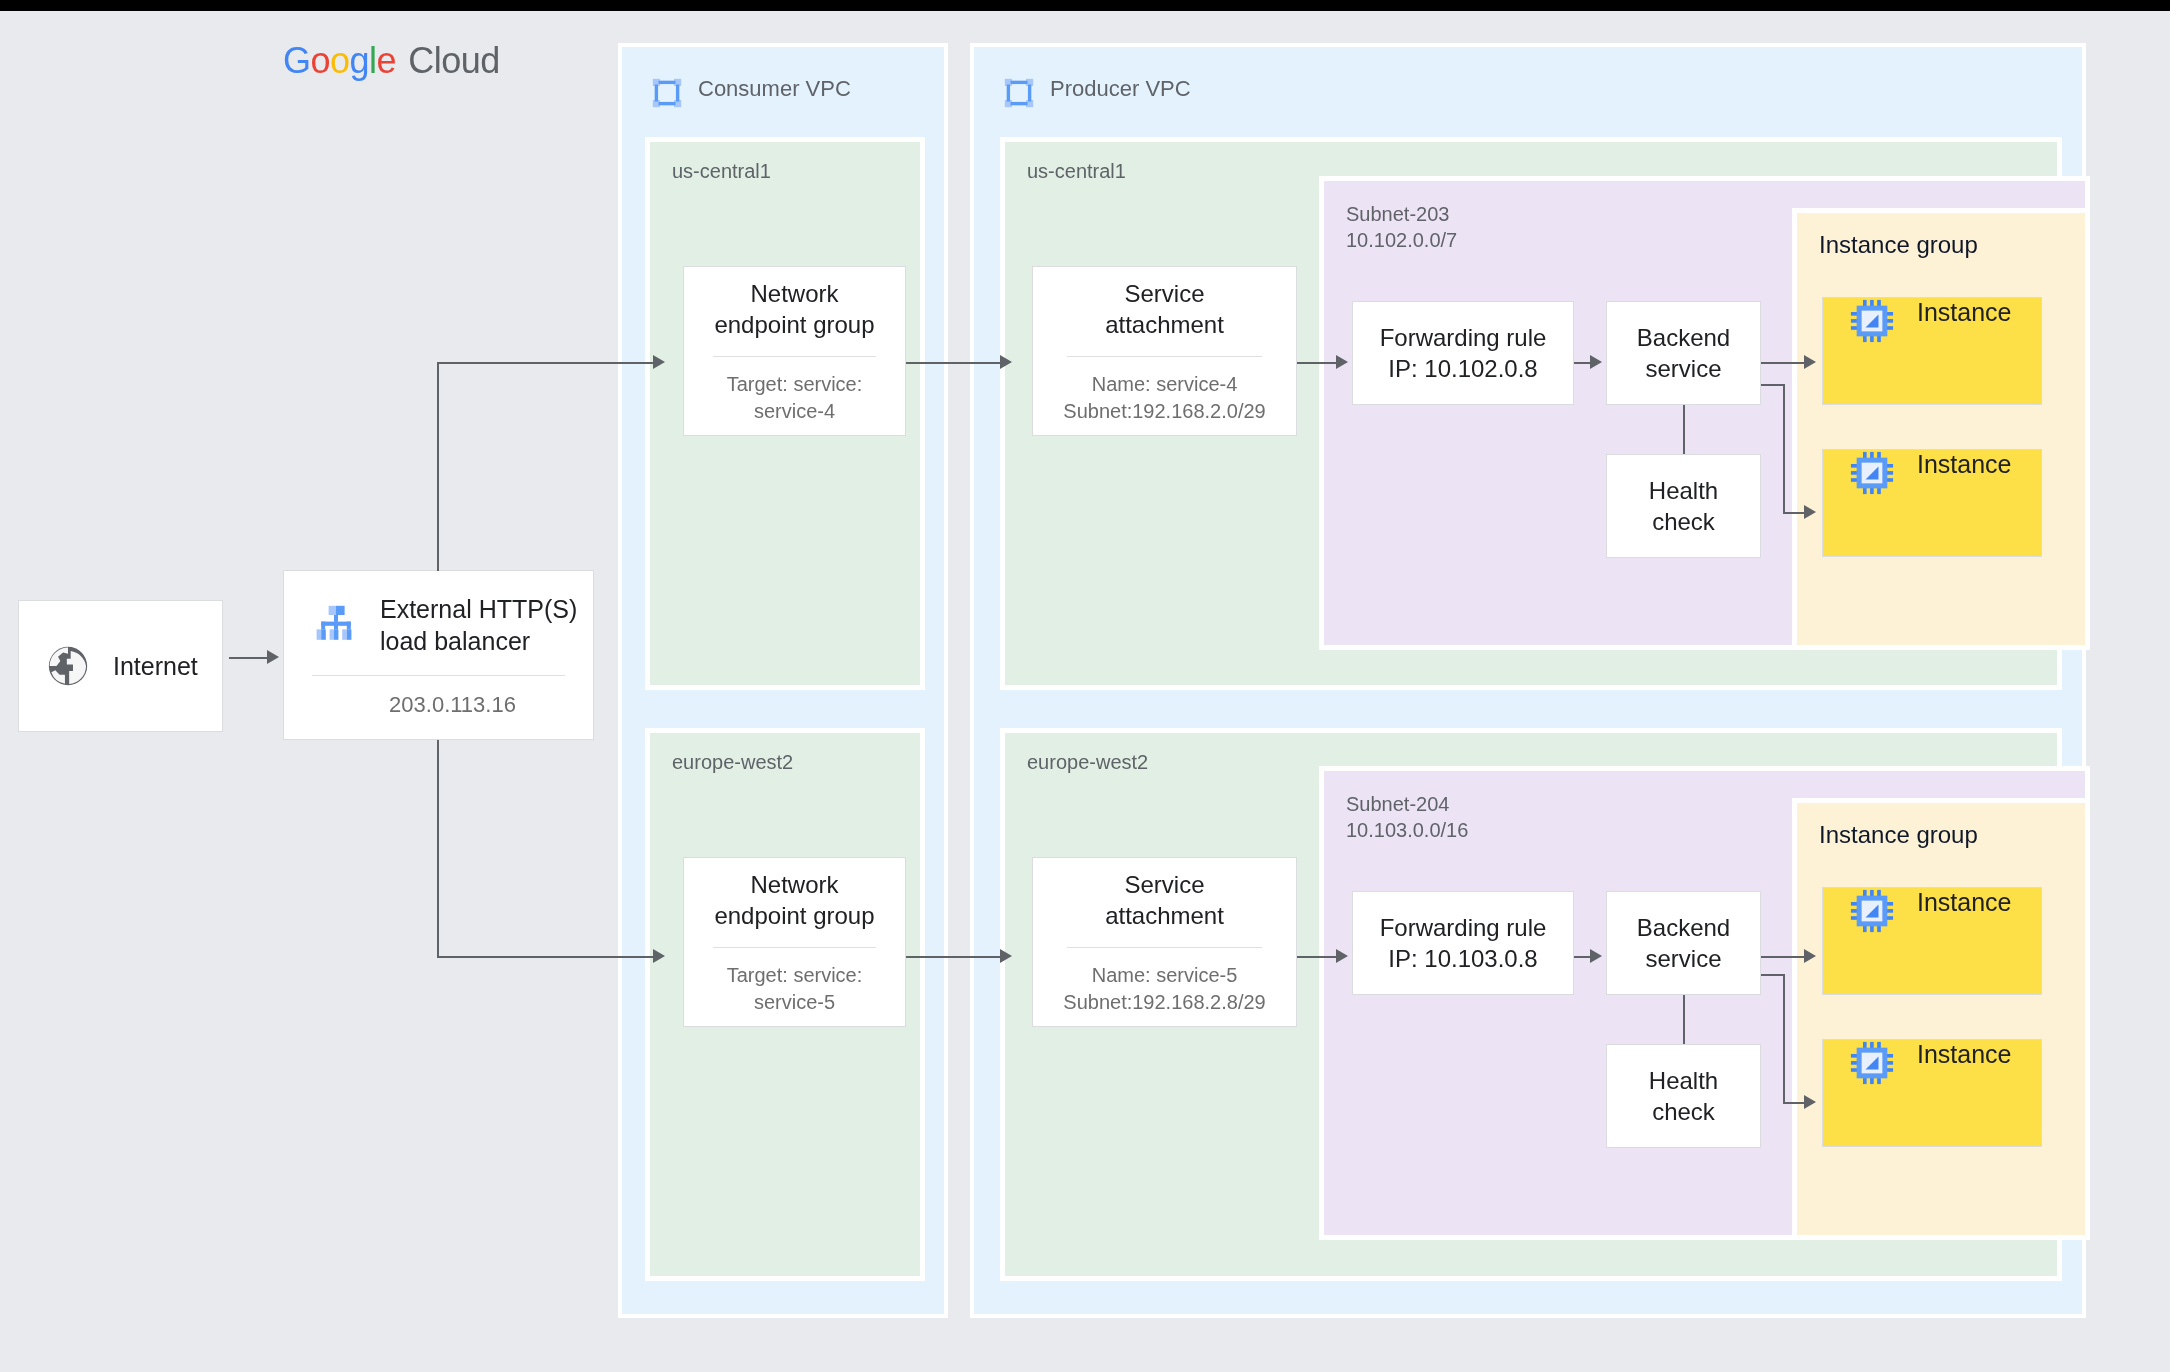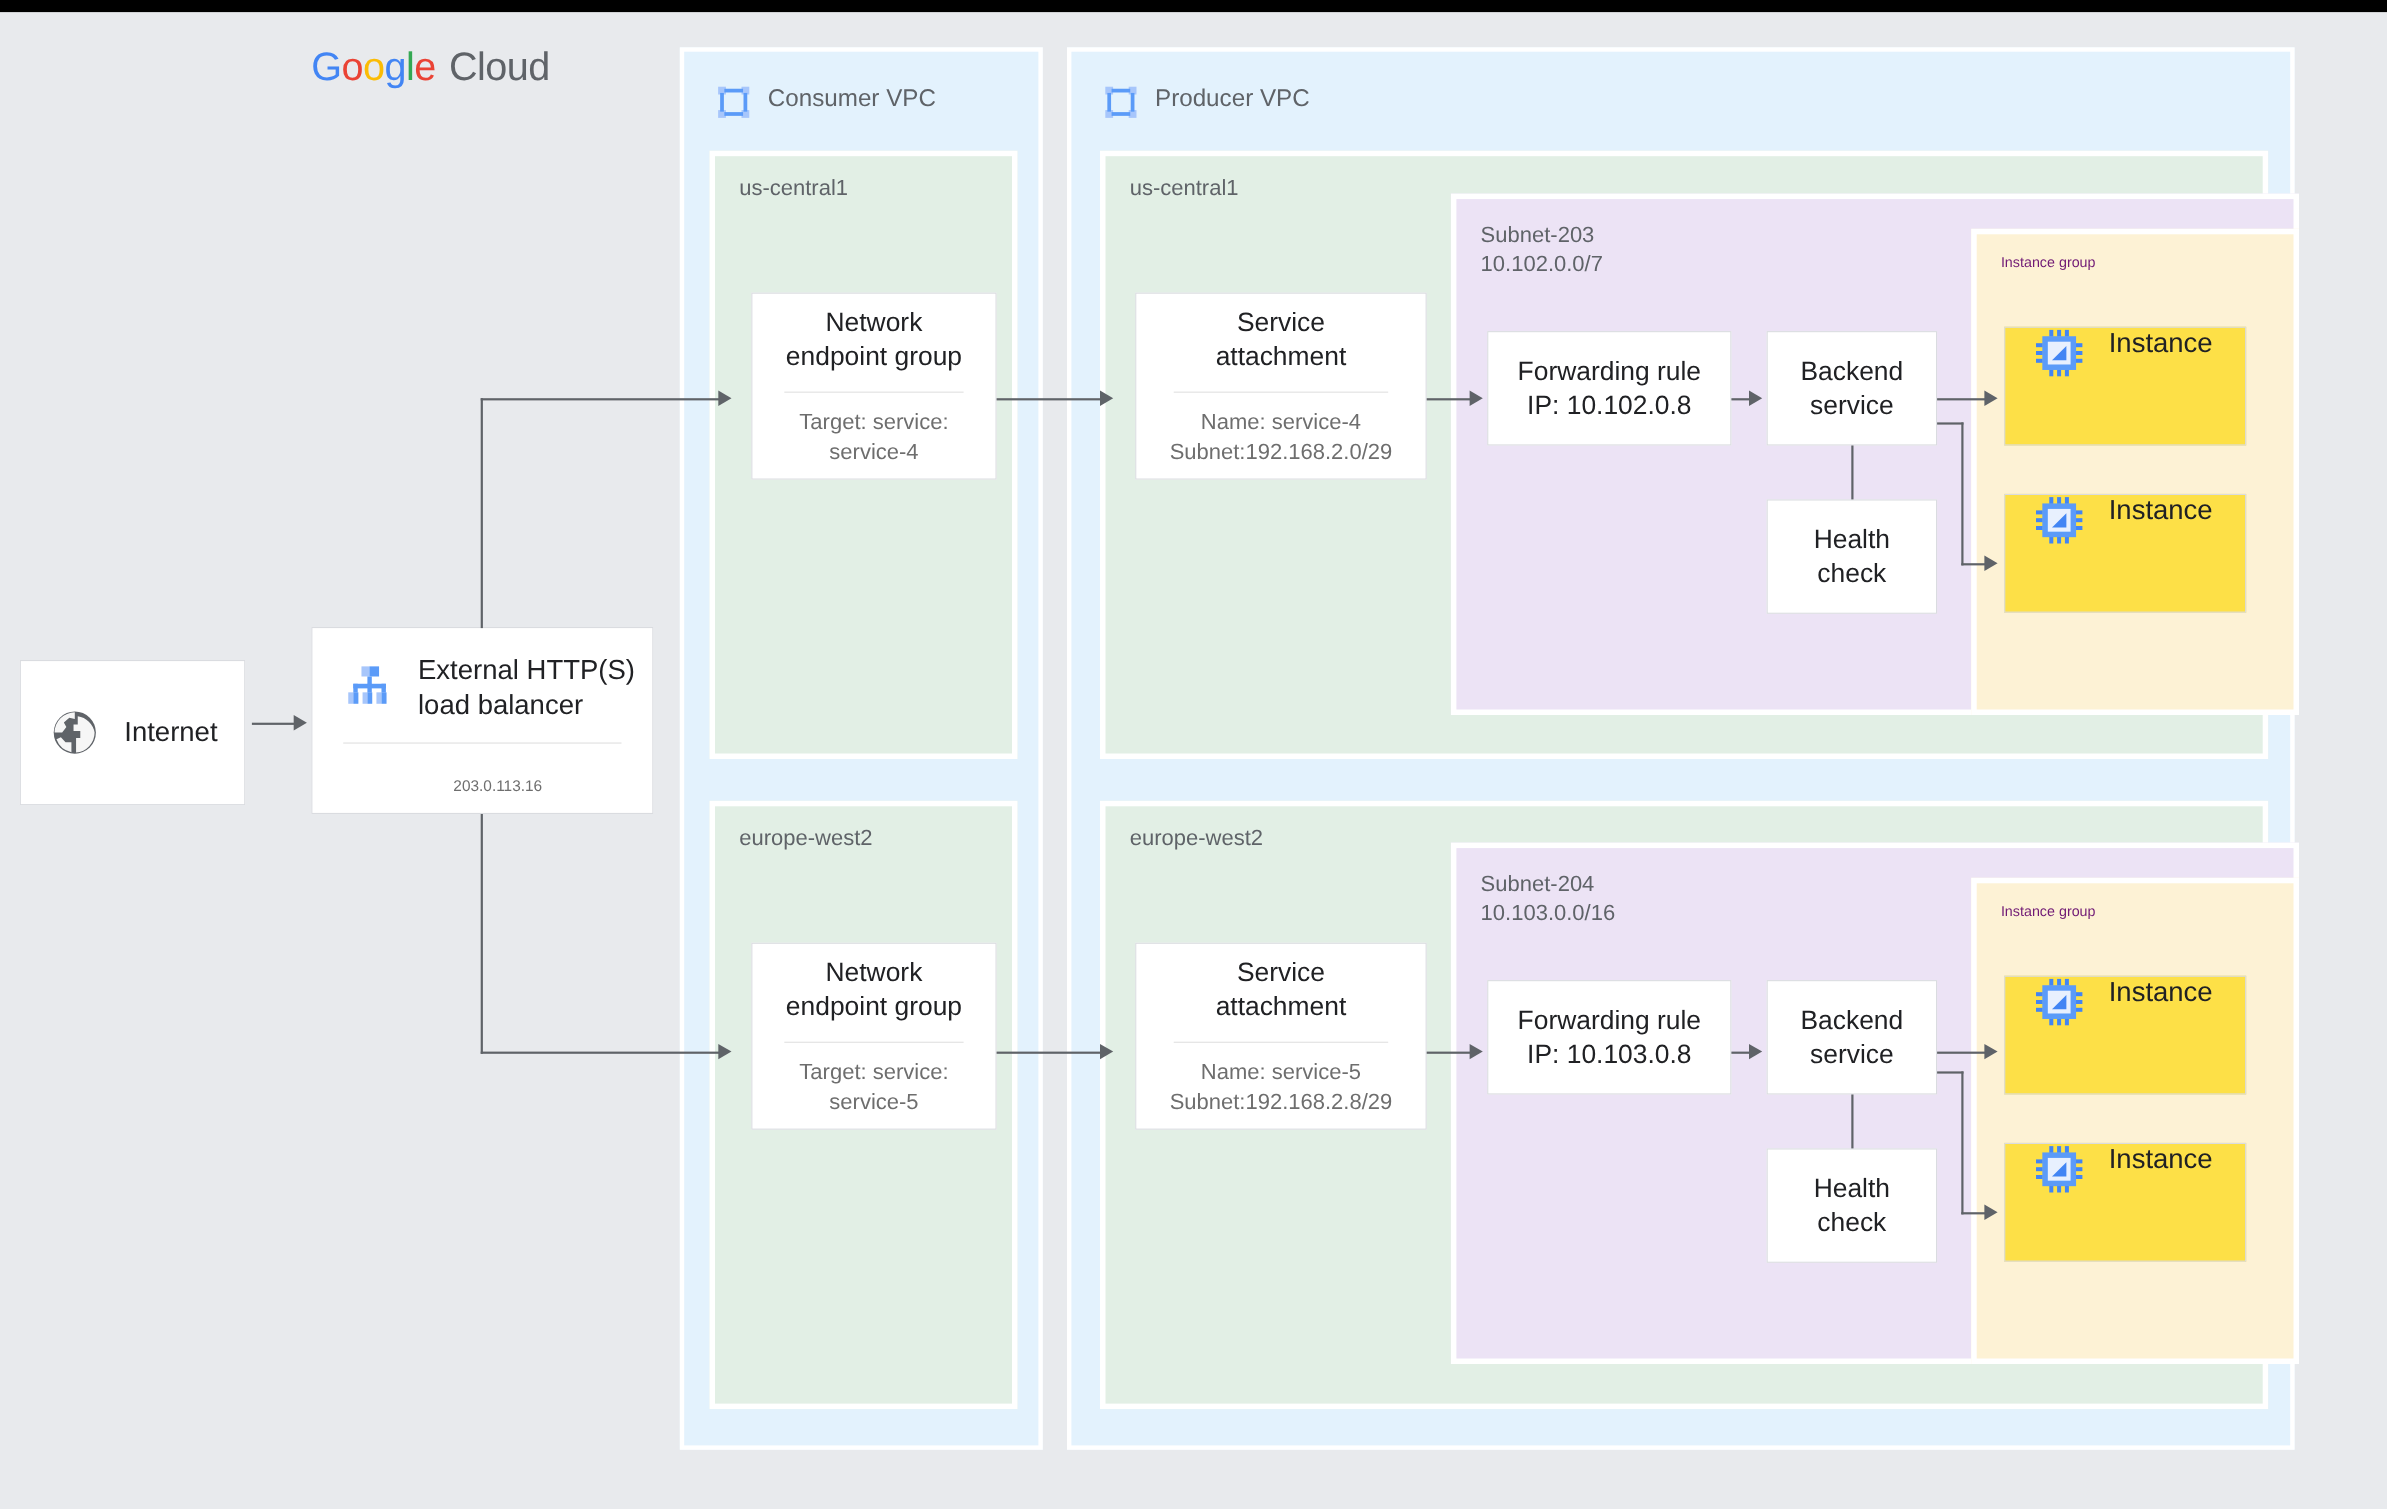--- a/index.html
+++ b/index.html
@@ -24,21 +24,21 @@
 
   
   .vpc{background:#e3f2fd;border:4px solid #fff;}
   .vpc-head{position:absolute;left:0;top:0;display:flex;gap:14px;}
   .vpc-label{color:#5f6368;font-size:22px;}
   .region{background:#e2efe5;border:5px solid #fff;}
   .region-label{position:absolute;left:22px;top:18px;color:#5f6368;font-size:20px;}
   .subnet{background:#ece3f5;border:5px solid #fff;}
   .subnet-label{position:absolute;left:22px;top:20px;color:#5f6368;font-size:20px;line-height:1.32;white-space:pre-line;}
   .igroup{background:#fdf2d5;border:5px solid #fff;}
-  .igroup-label{position:absolute;left:22px;top:18px;color:#701a75;font-size:13px;}
+  .igroup-label{position:absolute;left:22px;top:18px;color:#0f172a;font-size:24px;}
 
   
   .card{background:#fff;border:1px solid #dadce0;display:flex;flex-direction:column;
         align-items:center;justify-content:center;}
   .card .title{color:#202124;font-size:24px;line-height:1.3;text-align:center;white-space:pre-line;}
   .card .rule{width:74%;height:1px;background:#e0e0e0;margin:16px 0 14px;}
   .card .sub{color:#6e6e6e;font-size:20px;line-height:1.32;text-align:center;white-space:pre-line;}
   .card.plain .title{font-size:24px;}
 
   
@@ -288,21 +288,21 @@
       <rect x="4.6" y="14.2" width="2.3" height="5.2" fill="#5b9bf8"></rect>
       <rect x="8.8" y="14.2" width="2.2" height="5.2" fill="#a7c6fb"></rect>
       <rect x="11" y="14.2" width="2.2" height="5.2" fill="#5b9bf8"></rect>
       <rect x="15.1" y="14.2" width="2.3" height="5.2" fill="#a7c6fb"></rect>
       <rect x="17.4" y="14.2" width="2.3" height="5.2" fill="#5b9bf8"></rect>
     </svg>
     <span style="margin-left:20px;color:#202124;font-size:25px;line-height:1.28;white-space:pre-line;">External HTTP(S)
 load balancer</span>
   </div>
   <div style="height:1px;background:#e0e0e0;margin:18px 28px 0;"></div>
-  <div style="text-align:center;color:#6e6e6e;font-size:14px;margin-top:30px;padding-left:28px;">203.0.113.16</div>
+  <div style="text-align:center;color:#6e6e6e;font-size:22px;margin-top:16px;padding-left:28px;">203.0.113.16</div>
 </div>
 
 <div class="abs ln hline" style="left:229px;top:657px;width:44px;"></div>
 <div class="abs arrow" style="left:267px;top:650px;"></div>
 
 <div class="abs ln vline" style="left:437px;top:362px;height:209px;"></div>
 <div class="abs ln vline" style="left:437px;top:740px;height:218px;"></div>
 
 <div class="abs ln hline" style="left:437px;top:362px;width:222px;"></div>
 <div class="abs arrow" style="left:653px;top:355px;"></div>

